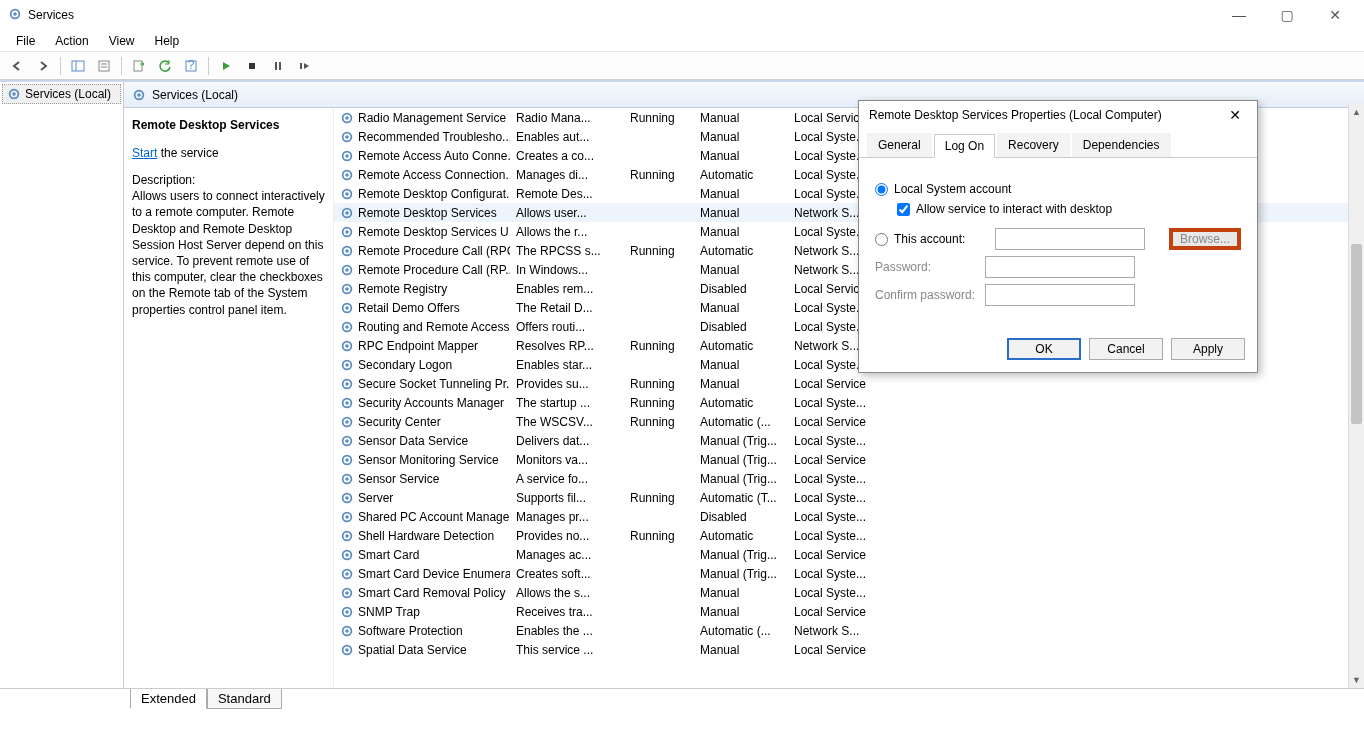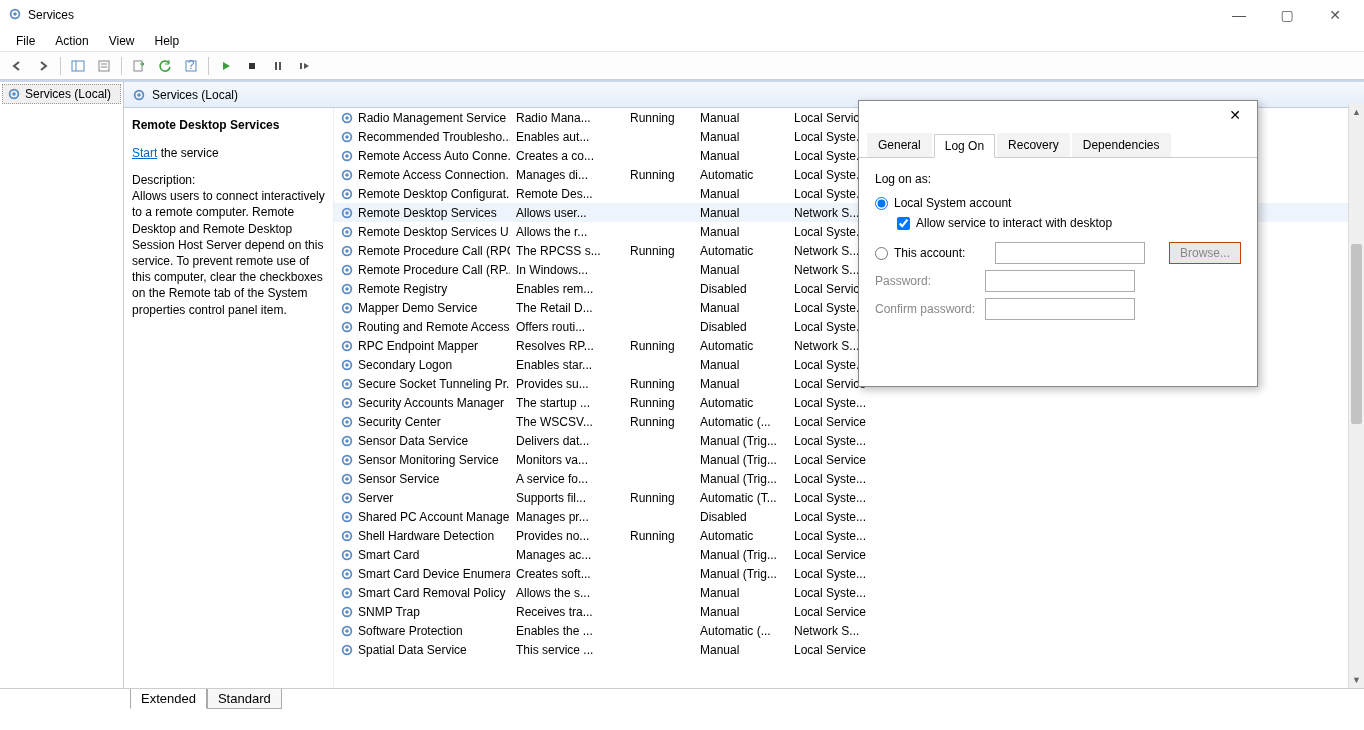--- a/index.html
+++ b/index.html
@@ -68,21 +68,21 @@
 .dialog .dlg-tab { padding:4px 10px; border:1px solid transparent; border-bottom:none; margin-right:2px; background:#f3f3f3; cursor:default;}
 .dialog .dlg-tab.active { background:#fff; border:1px solid #ccc; border-bottom:1px solid #fff; position:relative; top:1px;}
 .dialog .dlg-body { padding: 14px 16px 60px 16px;}
 .dialog .form-row { display:flex; align-items:center; margin:6px 0;}
 .dialog .radio,.dialog .check { margin-right:6px;}
 .dialog label { cursor:default;}
 .dialog .indent { margin-left:22px;}
 .dialog .field-row { display:flex; align-items:center; margin:6px 0;}
 .dialog .field-row .lbl { width:110px; color:#888;}
 .dialog input[type=text],.dialog input[type=password]{ width:150px; height:22px; border:1px solid #aaa; padding:0 4px;}
-.dialog .browse-btn{ margin-left:24px; width:74px; height:22px; background:#e8e8e8; border:1px solid #c2410c; color:#888;}
+.dialog .browse-btn{ margin-left:24px; width:74px; height:22px; background:#e8e8e8; border:4px solid #c2410c; color:#888;}
 .dialog .dlg-buttons { position:absolute; right:12px; bottom:12px; display:flex; gap:8px;}
 .dialog .dlg-buttons button { width:74px; height:22px; background:#f2f2f2; border:1px solid #aaa;}
 .dialog .dlg-buttons button.primary { border:2px solid #2a6fc9;}
 
 .scroll-track { position:absolute; right:0; top:104px; bottom:42px; width:16px; background:#f0f0f0; border-left:1px solid #ddd;}
 .scroll-thumb { position:absolute; left:2px; right:2px; top:140px; height:180px; background:#c4c4c4; border-radius:2px;}
 .scroll-arrow { position:absolute; left:0; right:0; height:16px; text-align:center; font-size:9px; color:#666; line-height:16px;}
 .scroll-arrow.up{top:0;} .scroll-arrow.down{bottom:0;}
 </style>
 </head>
@@ -343,21 +343,21 @@
               <div class="cell col-status"></div>
               <div class="cell col-startup">Disabled</div>
               <div class="cell col-logon">Local Service</div>
             </div>
             <div class="row">
               <div class="cell name col-name">
                 <span class="gear"><svg viewBox="0 0 16 16">
                     <circle cx="8" cy="8" r="5" fill="none" stroke="#5a8bc4" stroke-width="2"></circle>
                     <circle cx="8" cy="8" r="2" fill="#5a8bc4"></circle>
                   </svg></span>
-                <span>Mapper Demo Service</span>
+                <span>Retail Demo Offers</span>
               </div>
               <div class="cell col-desc">The Retail D...</div>
               <div class="cell col-status"></div>
               <div class="cell col-startup">Manual</div>
               <div class="cell col-logon">Local Syste...</div>
             </div>
             <div class="row">
               <div class="cell name col-name">
                 <span class="gear"><svg viewBox="0 0 16 16">
                     <circle cx="8" cy="8" r="5" fill="none" stroke="#5a8bc4" stroke-width="2"></circle>
@@ -604,31 +604,31 @@
 </div>
 
 <div class="scroll-track">
   <div class="scroll-arrow up">▲</div>
   <div class="scroll-thumb"></div>
   <div class="scroll-arrow down">▼</div>
 </div>
 
 <div class="dialog">
   <div class="dlg-title">
+    <span>Remote Desktop Services Properties (Local Computer)</span>
     <span class="spacer"></span>
     <span class="dlg-close">✕</span>
   </div>
   <div class="dlg-tabs">
     <div class="dlg-tab">General</div>
     <div class="dlg-tab active">Log On</div>
     <div class="dlg-tab">Recovery</div>
     <div class="dlg-tab">Dependencies</div>
   </div>
   <div class="dlg-body">
-    <div>Log on as:</div>
     <div class="form-row" style="margin-top:10px;">
       <input type="radio" class="radio" checked="" style="">
       <label>Local System account</label>
     </div>
     <div class="form-row indent">
       <input type="checkbox" class="check" checked="" style="">
       <label>Allow service to interact with desktop</label>
     </div>
     <div class="form-row" style="margin-top:12px;">
       <input type="radio" class="radio" style="">
@@ -638,13 +638,18 @@
     </div>
     <div class="field-row indent">
       <span class="lbl">Password:</span>
       <input type="password" style="">
     </div>
     <div class="field-row indent">
       <span class="lbl">Confirm password:</span>
       <input type="password" style="">
     </div>
   </div>
+  <div class="dlg-buttons">
+    <button class="primary">OK</button>
+    <button>Cancel</button>
+    <button>Apply</button>
+  </div>
 </div>
 
 </body></html>

